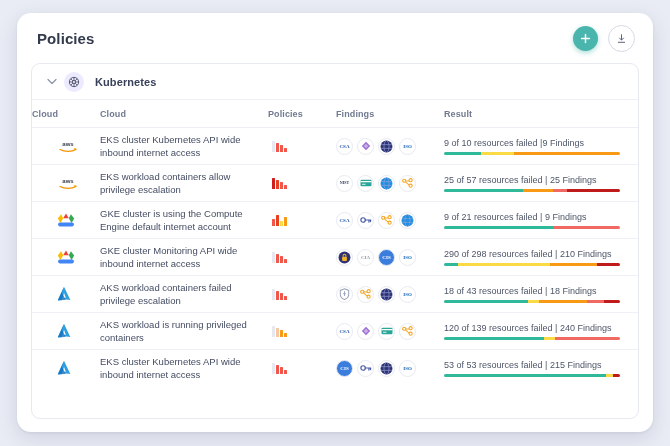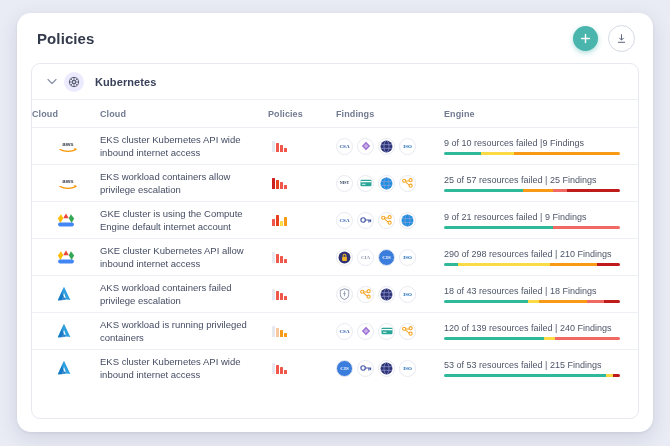--- a/index.html
+++ b/index.html
@@ -153,21 +153,21 @@
       <div class="grp-label">Kubernetes</div>
     </div>
 
     <table class="policies">
       <thead>
         <tr>
           <th class="c-cloud">Cloud</th>
           <th class="c-policy">Cloud</th>
           <th class="c-sev">Policies</th>
           <th class="c-std">Findings</th>
-          <th class="c-res">Engine</th>
+          <th class="c-res">Result</th>
         </tr>
       </thead>
       <tbody id="tbody">
           <tr class="policy-row">
             <td class="c-cloud">
               <div class="cloud-cell">
                 <svg width="24" height="16" viewBox="0 0 48 30">
                   <text x="24" y="15" text-anchor="middle" font-family="Liberation Sans, sans-serif" font-size="12" font-weight="bold" fill="#3b4250">aws</text>
                   <path d="M8 22c9 5 23 5 32 0" stroke="#f79400" stroke-width="2.6" fill="none" stroke-linecap="round"></path>
                   <path d="M36 19l5 1.6-3.4 3.2z" fill="#f79400"></path>
@@ -342,21 +342,21 @@
                 <svg width="20" height="18" viewBox="0 0 24 22">
                   <path d="M12 3l3.4 5.8H8.6z" fill="#ea4335"></path>
                   <path d="M8.6 8.8L5.2 14.6 2 9.2 6 4z" fill="#fbbc05"></path>
                   <path d="M15.4 8.8L18.8 14.6 22 9.2 18 4z" fill="#34a853"></path>
                   <path d="M4.6 14.2h14.8c1.3 0 2.3 1 2.3 2.3s-1 2.3-2.3 2.3H4.6c-1.3 0-2.3-1-2.3-2.3s1-2.3 2.3-2.3z" fill="#4285f4"></path>
                   <path d="M12 9.6l4.2 7.2H7.8z" fill="#ffffff" opacity="0"></path>
                 </svg>
               </div>
             </td>
             <td class="c-policy">
-              <div class="policy-name">GKE cluster Kubernetes API allow inbound internet access</div>
+              <div class="policy-name">GKE cluster Monitoring API wide inbound internet access</div>
             </td>
             <td class="c-sev">
               <div class="sev-glyph">
                 <span style="height:11px;background:#e8e9f0"></span>
                 <span style="height:9px;background:#f0564a"></span>
                 <span style="height:7px;background:#f0564a"></span>
                 <span style="height:4px;background:#f0564a"></span>
               </div>
             </td>
             <td class="c-std">

